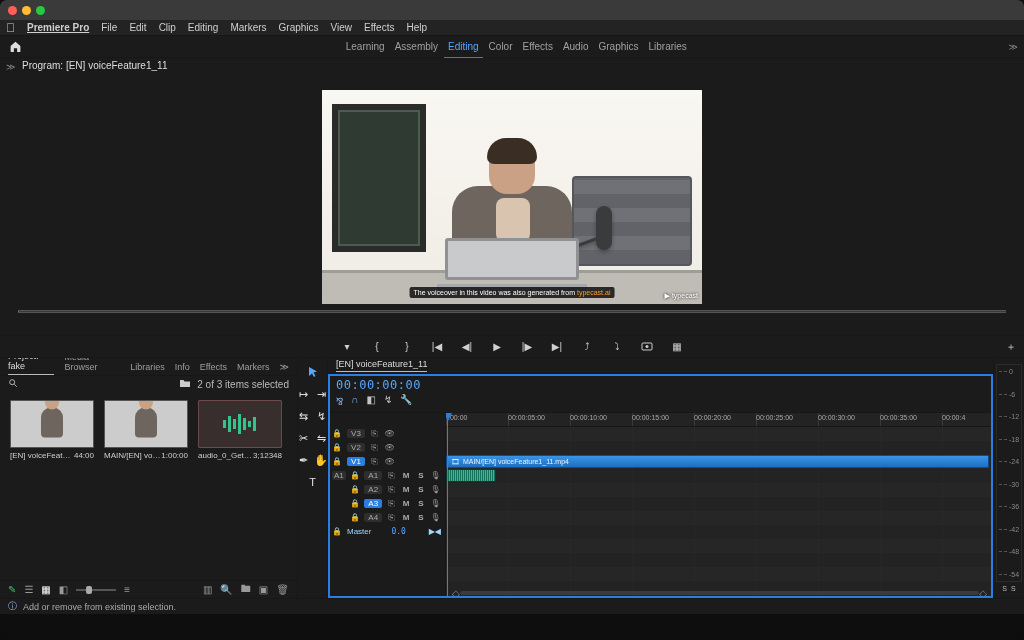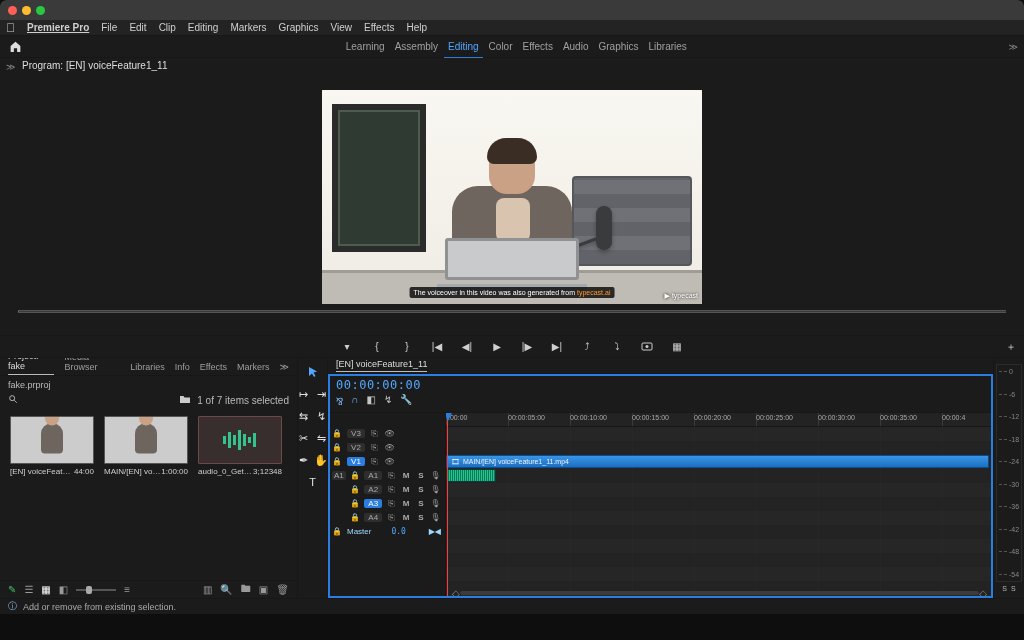--- a/index.html
+++ b/index.html
@@ -288,35 +288,34 @@
   <div id="project-panel">
     <div id="project-tabs">
       <span class="ptab active">Project: fake</span>
       <span class="ptab">Media Browser</span>
       <span class="ptab">Libraries</span>
       <span class="ptab">Info</span>
       <span class="ptab">Effects</span>
       <span class="ptab">Markers</span>
       <span class="ptab">≫</span>
     </div>
-    <div id="proj-name">fake.prproj</div>
     <div id="proj-search-row">
       <span class="search-icon">
         <svg width="10" height="10" viewBox="0 0 24 24">
             <circle cx="10" cy="10" r="6" fill="none" stroke="#ccc" stroke-width="2"></circle>
             <line x1="15" y1="15" x2="21" y2="21" stroke="#ccc" stroke-width="2"></line>
           </svg>
       </span>
       <input type="text" style="flex: 1 1 0%; background: rgb(27, 27, 27); border: none; outline: none; color: rgb(221, 221, 221); height: 12px; font-size: 9px;">
       <span class="bin-icon">
         <svg width="12" height="10" viewBox="0 0 24 20">
             <path fill="#ccc" d="M2 4h7l2 3h11v11H2z"></path>
           </svg>
       </span>
-      <span id="selected-label">1 of 7 items selected</span>
+      <span id="selected-label">2 of 3 items selected</span>
     </div>
 
     <div id="proj-thumbs">
       <div class="thumb">
         <div class="tile">
             <div class="mini-person"></div>
           </div>
         <div class="caption">
             <span class="name">[EN] voiceFeature1_11</span>
             <span>44:00</span>

